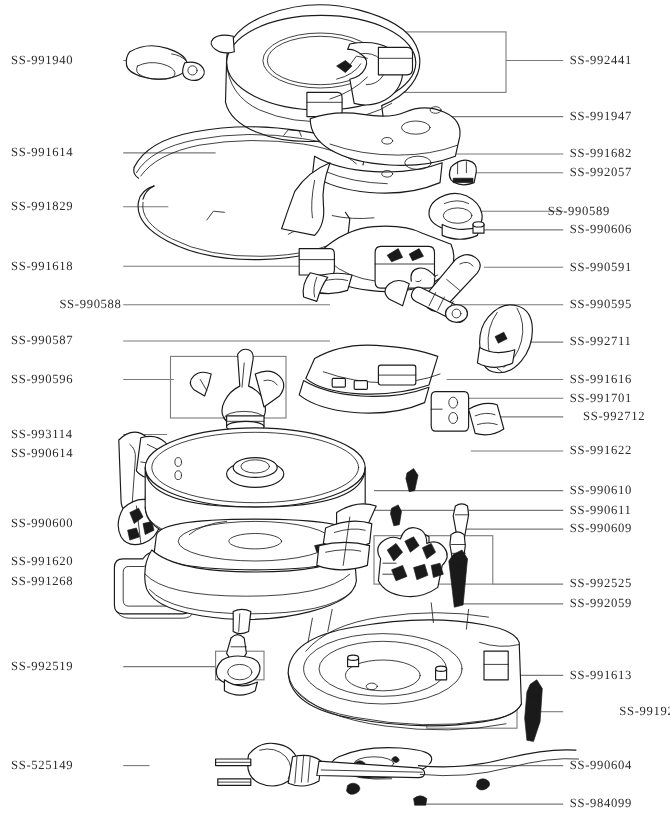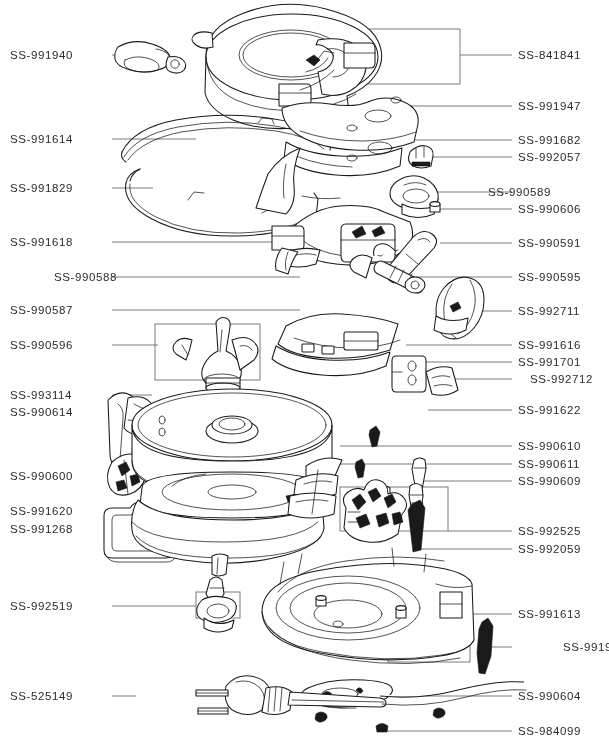--- a/index.html
+++ b/index.html
@@ -5,21 +5,21 @@
   html,body{margin:0;padding:0;background:#fff;}
   #page{
     position:relative;width:609px;height:750px;background:#ffffff;
     font-family:"DejaVu Sans Mono","Liberation Mono",monospace;
     overflow:hidden;
   }
   #art{position:absolute;left:0;top:0;width:609px;height:750px;}
   .lbl{
     position:absolute;font-size:11.5px;letter-spacing:0.6px;
     color:#2b2b2b;white-space:nowrap;line-height:12px;
-    font-family:Liberation Sans, sans-serif;
+    font-family:Liberation Serif, serif;
   }
   .lbl.right{text-align:left;}
   .lbl.left{text-align:right;}
   #wm{
     position:absolute;left:0;top:331px;width:609px;height:48px;
     display:flex;align-items:center;justify-content:center;
     font-family:"DejaVu Serif","Liberation Serif",serif;
     font-size:39px;color:#e2e2e2;letter-spacing:0.5px;
     pointer-events:none;user-select:none;
   }
@@ -453,25 +453,25 @@
       <div class="lbl left" style="left: 10px; top: 339px;">SS-990596</div>
       <div class="lbl left" style="left: 10px; top: 389px;">SS-993114</div>
       <div class="lbl left" style="left: 10px; top: 406px;">SS-990614</div>
       <div class="lbl left" style="left: 10px; top: 470px;">SS-990600</div>
       <div class="lbl left" style="left: 10px; top: 505px;">SS-991620</div>
       <div class="lbl left" style="left: 10px; top: 523px;">SS-991268</div>
       <div class="lbl left" style="left: 10px; top: 600px;">SS-992519</div>
       <div class="lbl left" style="left: 10px; top: 690px;">SS-525149</div>
     </div>
   <div id="labels-right">
-      <div class="lbl right" style="left: 518px; top: 49px;">SS-841841</div>
+      <div class="lbl right" style="left: 518px; top: 49px;">SS-992441</div>
       <div class="lbl right" style="left: 518px; top: 100px;">SS-991947</div>
       <div class="lbl right" style="left: 518px; top: 134px;">SS-991682</div>
       <div class="lbl right" style="left: 518px; top: 151px;">SS-992057</div>
-      <div class="lbl right" style="left: 488px; top: 186px;">SS-990589</div>
+      <div class="lbl right" style="left: 498px; top: 186px;">SS-990589</div>
       <div class="lbl right" style="left: 518px; top: 203px;">SS-990606</div>
       <div class="lbl right" style="left: 518px; top: 237px;">SS-990591</div>
       <div class="lbl right" style="left: 518px; top: 271px;">SS-990595</div>
       <div class="lbl right" style="left: 518px; top: 305px;">SS-992711</div>
       <div class="lbl right" style="left: 518px; top: 339px;">SS-991616</div>
       <div class="lbl right" style="left: 518px; top: 356px; text-align: right;">SS-991701</div>
       <div class="lbl right" style="left: 518px; top: 373px; margin-left: 12px;">SS-992712</div>
       <div class="lbl right" style="left: 518px; top: 404px;">SS-991622</div>
       <div class="lbl right" style="left: 518px; top: 440px;">SS-990610</div>
       <div class="lbl right" style="left: 518px; top: 458px;">SS-990611</div>

